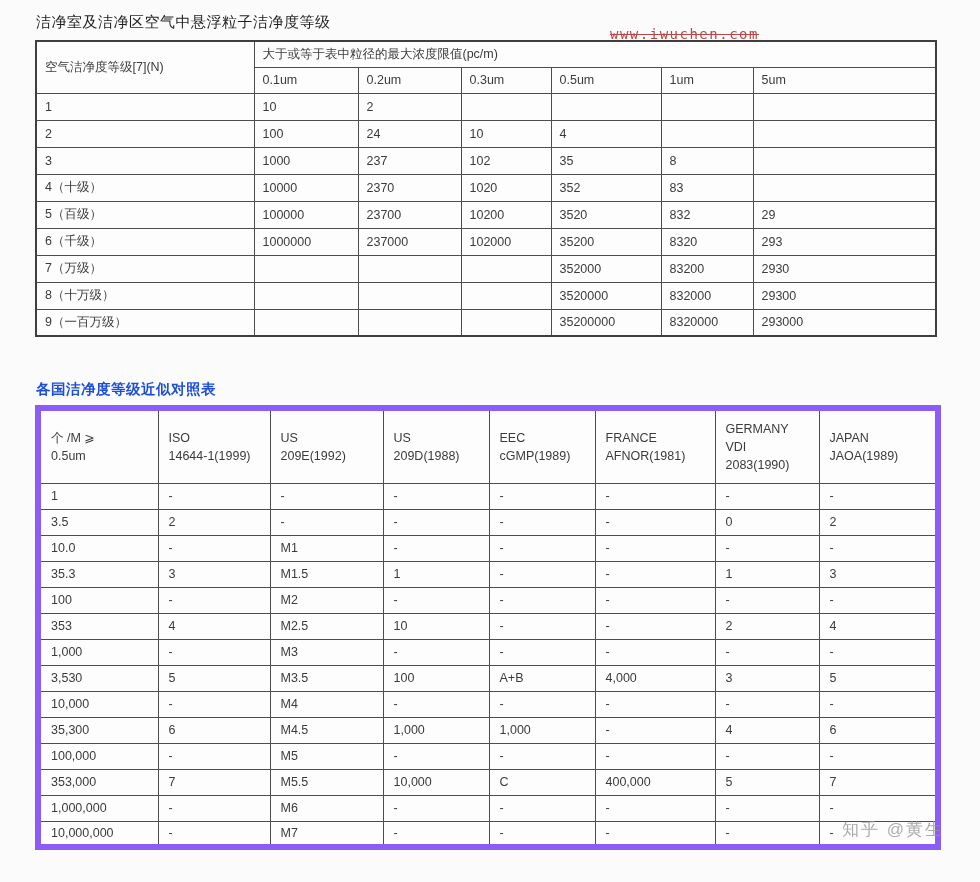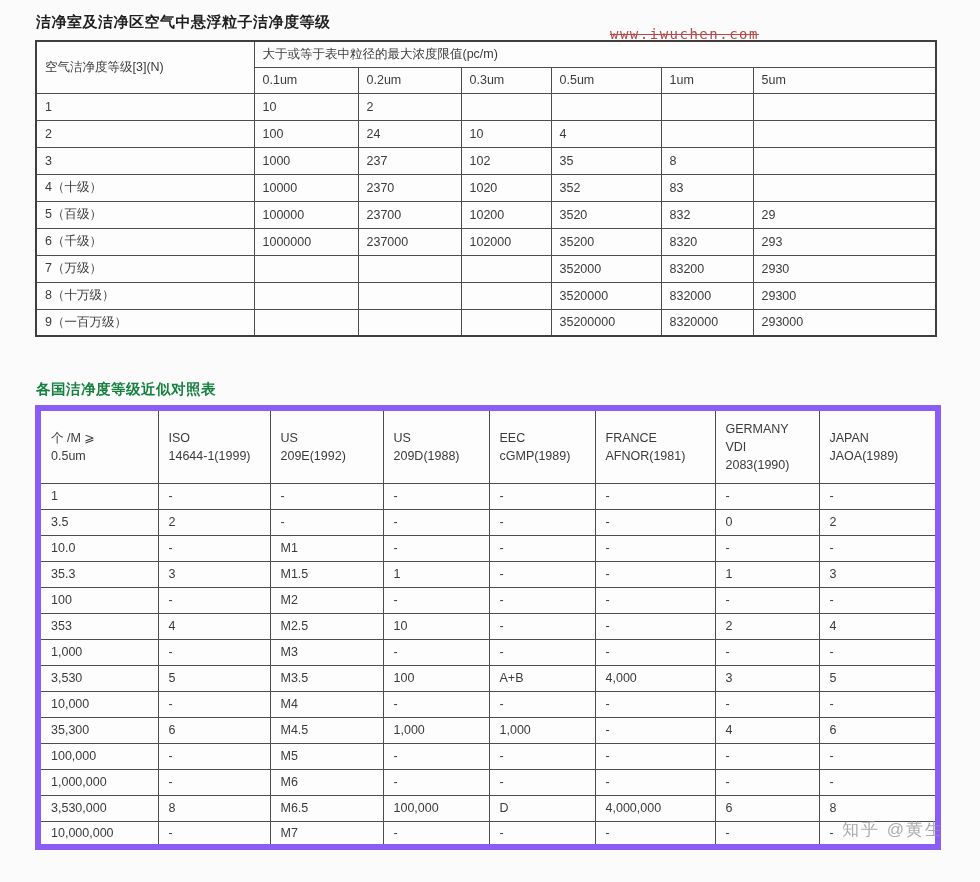--- a/index.html
+++ b/index.html
@@ -4,25 +4,25 @@
 <style>
   html,body{margin:0;padding:0;}
   body{
     width:980px;height:882px;position:relative;overflow:hidden;
     background:#fbfbfb;color:#3b3b3b;
     font-family:"Liberation Sans","DejaVu Sans",sans-serif;
   }
   .page{position:absolute;inset:0;}
   .t1-title{
     position:absolute;left:36px;top:13px;
-    font-size:15px;font-weight:bold;color:#1f1f1f;letter-spacing:0.5px;
+    font-size:15px;font-weight:normal;color:#1f1f1f;letter-spacing:0.5px;
   }
   .t2-title{
     position:absolute;left:36px;top:380px;
-    font-size:14.5px;font-weight:bold;color:#15803d;letter-spacing:0.5px;
+    font-size:14.5px;font-weight:bold;color:#1d4ed8;letter-spacing:0.5px;
   }
   table{border-collapse:collapse;table-layout:fixed;background:#fdfdfd;}
   th,td{
     border:1px solid #4d4d4d;
     font-size:12.5px;font-weight:normal;text-align:left;
     padding:2px 4px 2px 8px;box-sizing:border-box;
     color:#3b3b3b;overflow:hidden;white-space:nowrap;
   }
   .t1{position:absolute;left:35px;top:40px;width:900px;border:2px solid #3f3f3f;}
   .t1 thead tr{height:26px;}
@@ -64,21 +64,21 @@
       <col style="width:218px">
         <col style="width:104px">
         <col style="width:103px">
       <col style="width:90px">
         <col style="width:110px">
         <col style="width:92px">
       <col style="width:183px">
     </colgroup>
     <thead>
       <tr>
-        <th rowspan="2">空气洁净度等级[3](N)</th>
+        <th rowspan="2">空气洁净度等级[7](N)</th>
         <th colspan="6">大于或等于表中粒径的最大浓度限值(pc/m)</th>
       </tr>
       <tr id="t1-sizes">
           <th>0.1um</th>
           <th>0.2um</th>
           <th>0.3um</th>
           <th>0.5um</th>
           <th>1um</th>
           <th>5um</th>
         </tr>
@@ -323,38 +323,38 @@
           <td>100,000</td>
           <td>-</td>
           <td>M5</td>
           <td>-</td>
           <td>-</td>
           <td>-</td>
           <td>-</td>
           <td>-</td>
         </tr>
         <tr>
+          <td>353,000</td>
+          <td>7</td>
+          <td>M5.5</td>
+          <td>10,000</td>
+          <td>C</td>
+          <td>400,000</td>
+          <td>5</td>
+          <td>7</td>
+        </tr>
+        <tr>
           <td>1,000,000</td>
           <td>-</td>
           <td>M6</td>
           <td>-</td>
           <td>-</td>
           <td>-</td>
           <td>-</td>
           <td>-</td>
-        </tr>
-        <tr>
-          <td>3,530,000</td>
-          <td>8</td>
-          <td>M6.5</td>
-          <td>100,000</td>
-          <td>D</td>
-          <td>4,000,000</td>
-          <td>6</td>
-          <td>8</td>
         </tr>
         <tr>
           <td>10,000,000</td>
           <td>-</td>
           <td>M7</td>
           <td>-</td>
           <td>-</td>
           <td>-</td>
           <td>-</td>
           <td>-</td>

